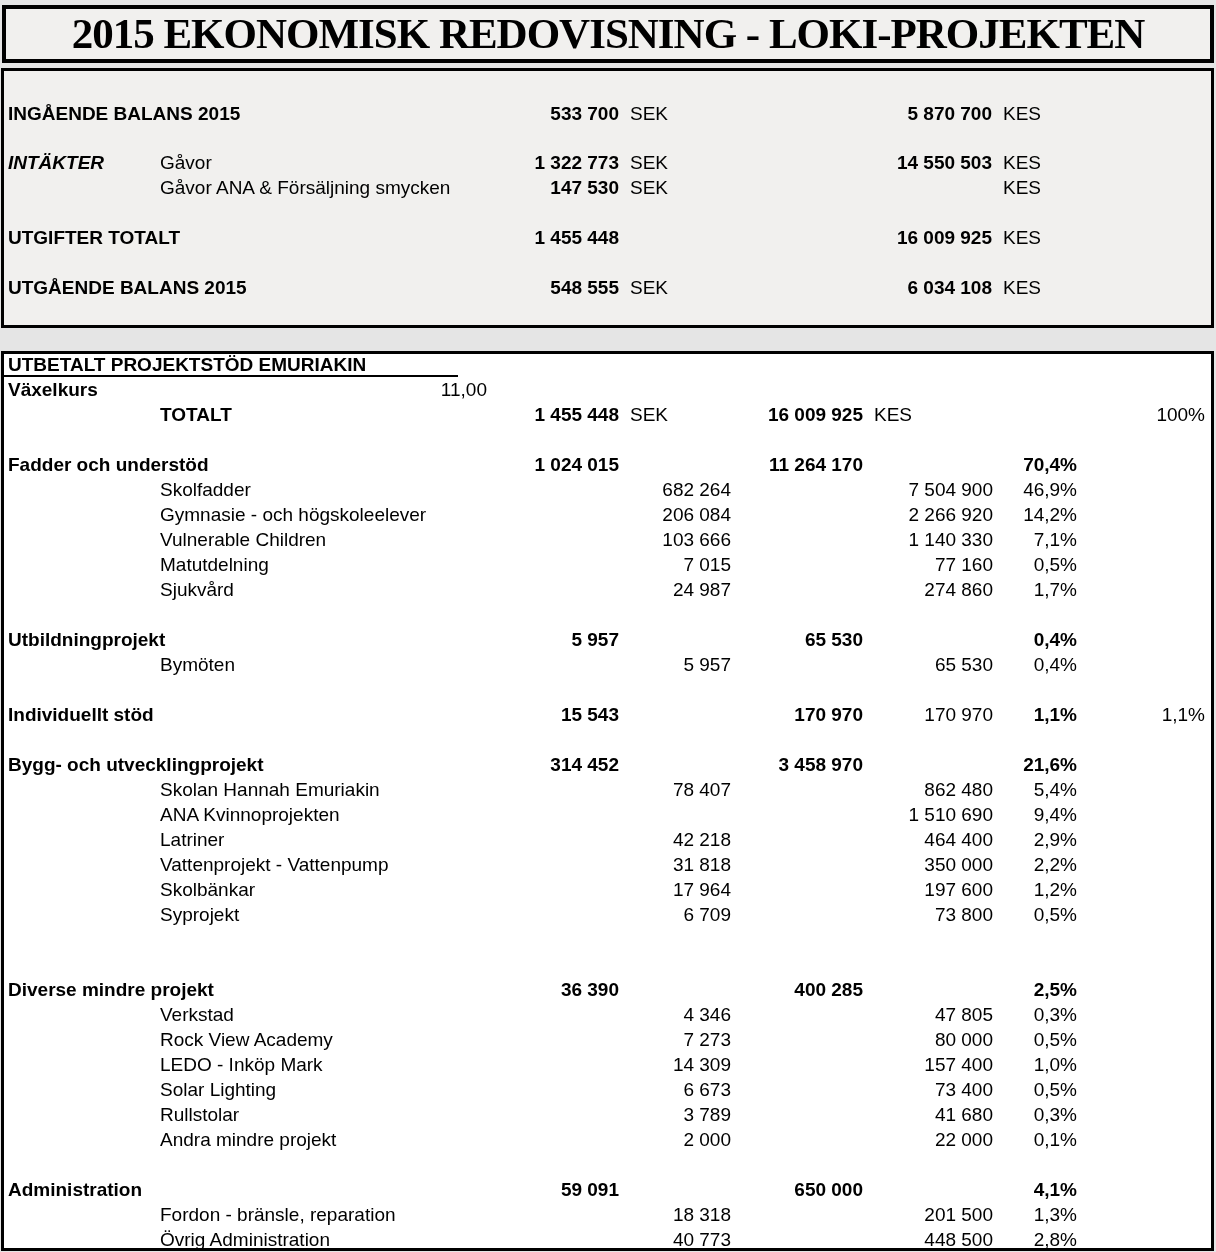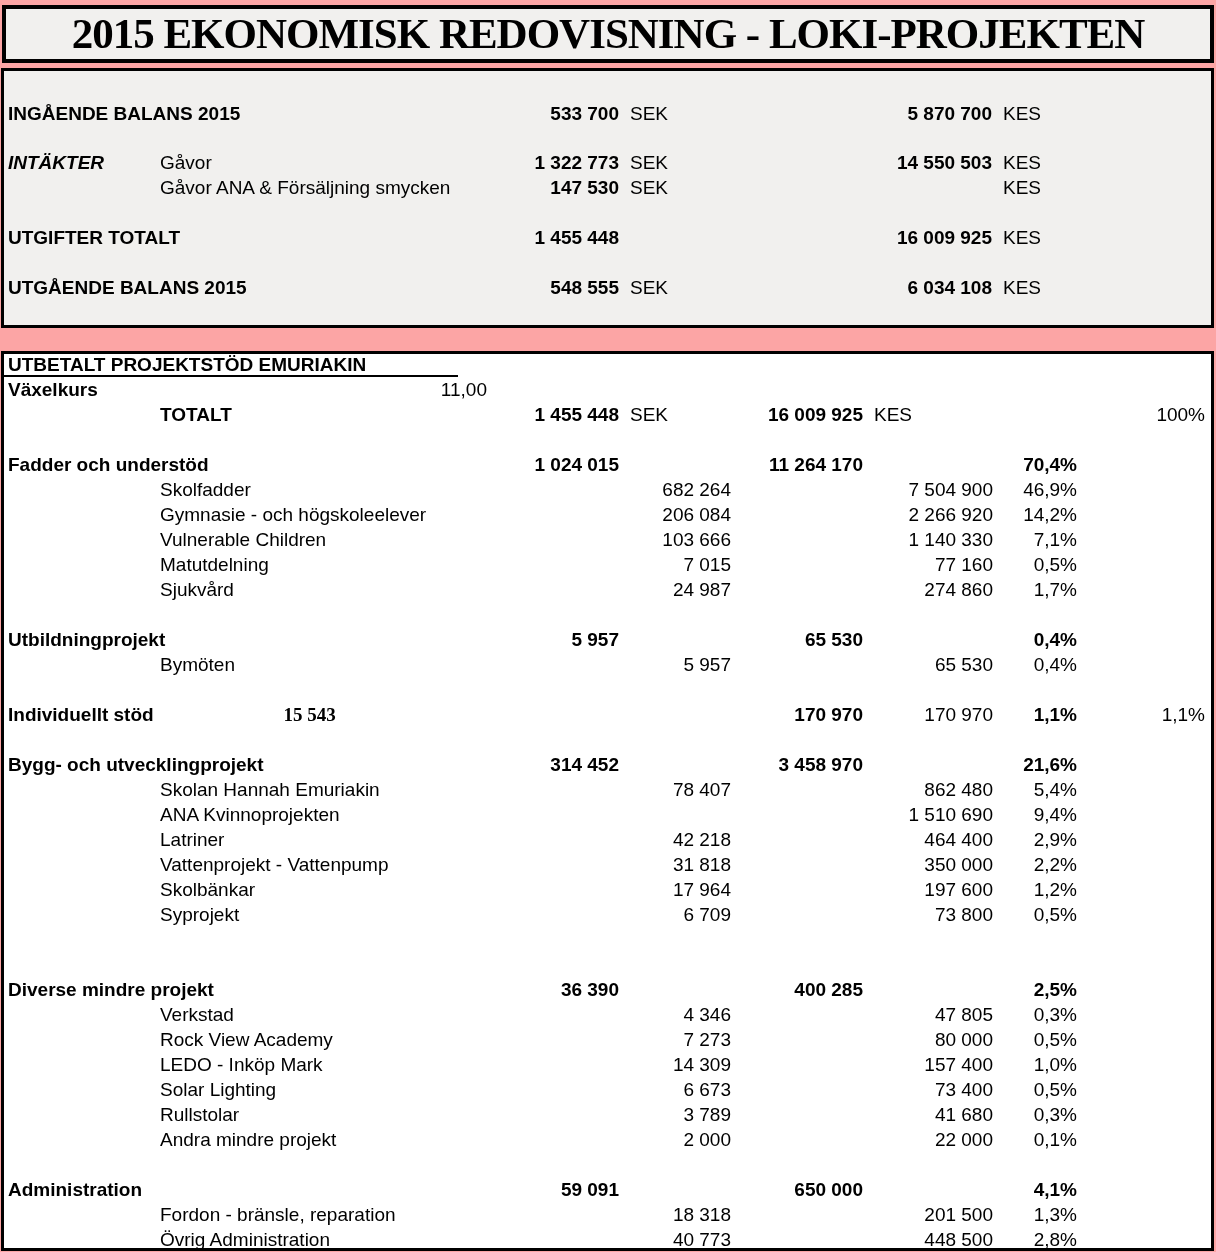--- a/index.html
+++ b/index.html
@@ -1,17 +1,17 @@
 <!DOCTYPE html>
 <html><head>
 <meta charset="utf-8">
 <style>
   html,body{margin:0;padding:0;background:#ffffff;}
   body{width:1216px;height:1252px;font-family:"Liberation Sans",sans-serif;color:#000;}
-  .page{position:relative;width:1216px;height:1252px;overflow:hidden;background:#fca5a5;}
+  .page{position:relative;width:1216px;height:1252px;overflow:hidden;background:#e5e5e5;}
   .titlebox{
     position:absolute;left:2px;top:5px;width:1204px;height:50px;
     background:#f1f0ee;border:4px solid #000;
     font-family:"Liberation Serif",serif;font-weight:bold;font-size:43px;line-height:50px;
     text-align:center;letter-spacing:-1px;white-space:nowrap;
   }
   .panel{position:absolute;border:3px solid #000;}
   .panel-summary{left:1px;top:68px;width:1207px;height:254px;background:#f1f0ee;}
   .panel-detail{left:1px;top:351px;width:1207px;height:894px;background:#ffffff;}
   .cell{position:absolute;height:25px;line-height:25px;font-size:19px;white-space:nowrap;}
@@ -87,21 +87,21 @@
     <div class="cell" style="left: 0px; width: 1077px; top: 577px; text-align: right;">1,7%</div>
     <div class="cell b" style="left: 8px; top: 627px;">Utbildningprojekt</div>
     <div class="cell b" style="left: 0px; width: 619px; top: 627px; text-align: right;">5 957</div>
     <div class="cell b" style="left: 0px; width: 863px; top: 627px; text-align: right;">65 530</div>
     <div class="cell b" style="left: 0px; width: 1077px; top: 627px; text-align: right;">0,4%</div>
     <div class="cell" style="left: 160px; top: 652px;">Bymöten</div>
     <div class="cell" style="left: 0px; width: 731px; top: 652px; text-align: right;">5 957</div>
     <div class="cell" style="left: 0px; width: 993px; top: 652px; text-align: right;">65 530</div>
     <div class="cell" style="left: 0px; width: 1077px; top: 652px; text-align: right;">0,4%</div>
     <div class="cell b" style="left: 8px; top: 702px;">Individuellt stöd</div>
-    <div class="cell b" style="left: 0px; width: 619px; top: 702px; text-align: center; font-family: Liberation Serif, serif;">15 543</div>
+    <div class="cell b" style="left: 0px; width: 619px; top: 702px; text-align: right;">15 543</div>
     <div class="cell b" style="left: 0px; width: 863px; top: 702px; text-align: right;">170 970</div>
     <div class="cell" style="left: 0px; width: 993px; top: 702px; text-align: right;">170 970</div>
     <div class="cell b" style="left: 0px; width: 1077px; top: 702px; text-align: right;">1,1%</div>
     <div class="cell" style="left: 0px; width: 1205px; top: 702px; text-align: right;">1,1%</div>
     <div class="cell b" style="left: 8px; top: 752px;">Bygg- och utvecklingprojekt</div>
     <div class="cell b" style="left: 0px; width: 619px; top: 752px; text-align: right;">314 452</div>
     <div class="cell b" style="left: 0px; width: 863px; top: 752px; text-align: right;">3 458 970</div>
     <div class="cell b" style="left: 0px; width: 1077px; top: 752px; text-align: right;">21,6%</div>
     <div class="cell" style="left: 160px; top: 777px;">Skolan Hannah Emuriakin</div>
     <div class="cell" style="left: 0px; width: 731px; top: 777px; text-align: right;">78 407</div>

